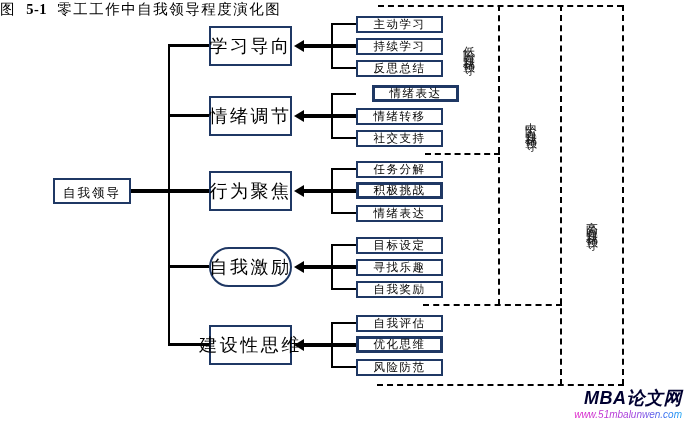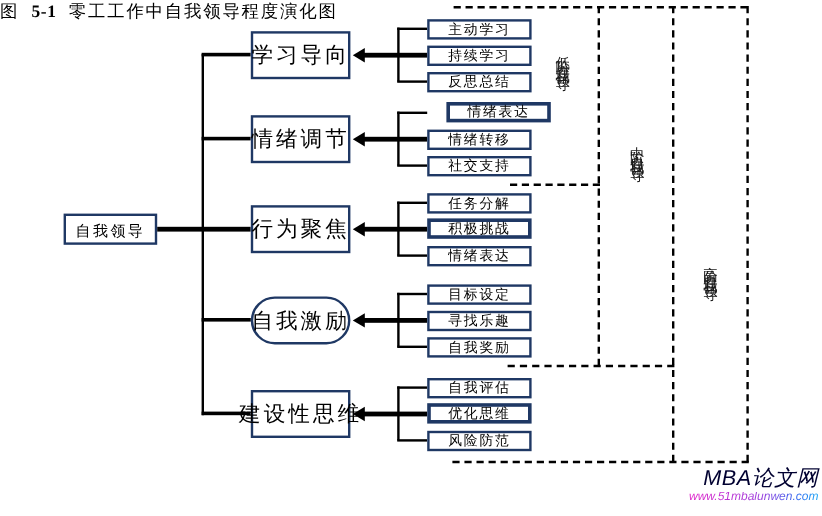--- a/index.html
+++ b/index.html
@@ -28,21 +28,21 @@
     font-size:12px;letter-spacing:3.5px;color:#1a1a1a;white-space:nowrap;
   }
   .caption{
     position:absolute;left:0;top:399;width:685px;text-align:left;
     font-size:14.5px;letter-spacing:1.5px;color:#000;
   }
   .caption .num{font-weight:bold;letter-spacing:0.5px;}
   .watermark{position:absolute;right:3px;top:389px;text-align:right;line-height:1;}
   .wm-brand{
     font-family:"Liberation Sans","DejaVu Sans",sans-serif;
-    font-size:18px;font-weight:normal;font-style:italic;color:#000030;letter-spacing:0.5px;
+    font-size:18px;font-weight:bold;font-style:italic;color:#000030;letter-spacing:0.5px;
   }
   .wm-url{
     font-family:"Liberation Sans","DejaVu Sans",sans-serif;
     font-size:10px;font-style:italic;margin-top:3px;
     background:linear-gradient(90deg,#e020c8 0%,#a040dd 55%,#2f6cf0 85%,#19a6f5 100%);
     -webkit-background-clip:text;background-clip:text;color:transparent;
   }
 </style>
 </head>
 <body>

